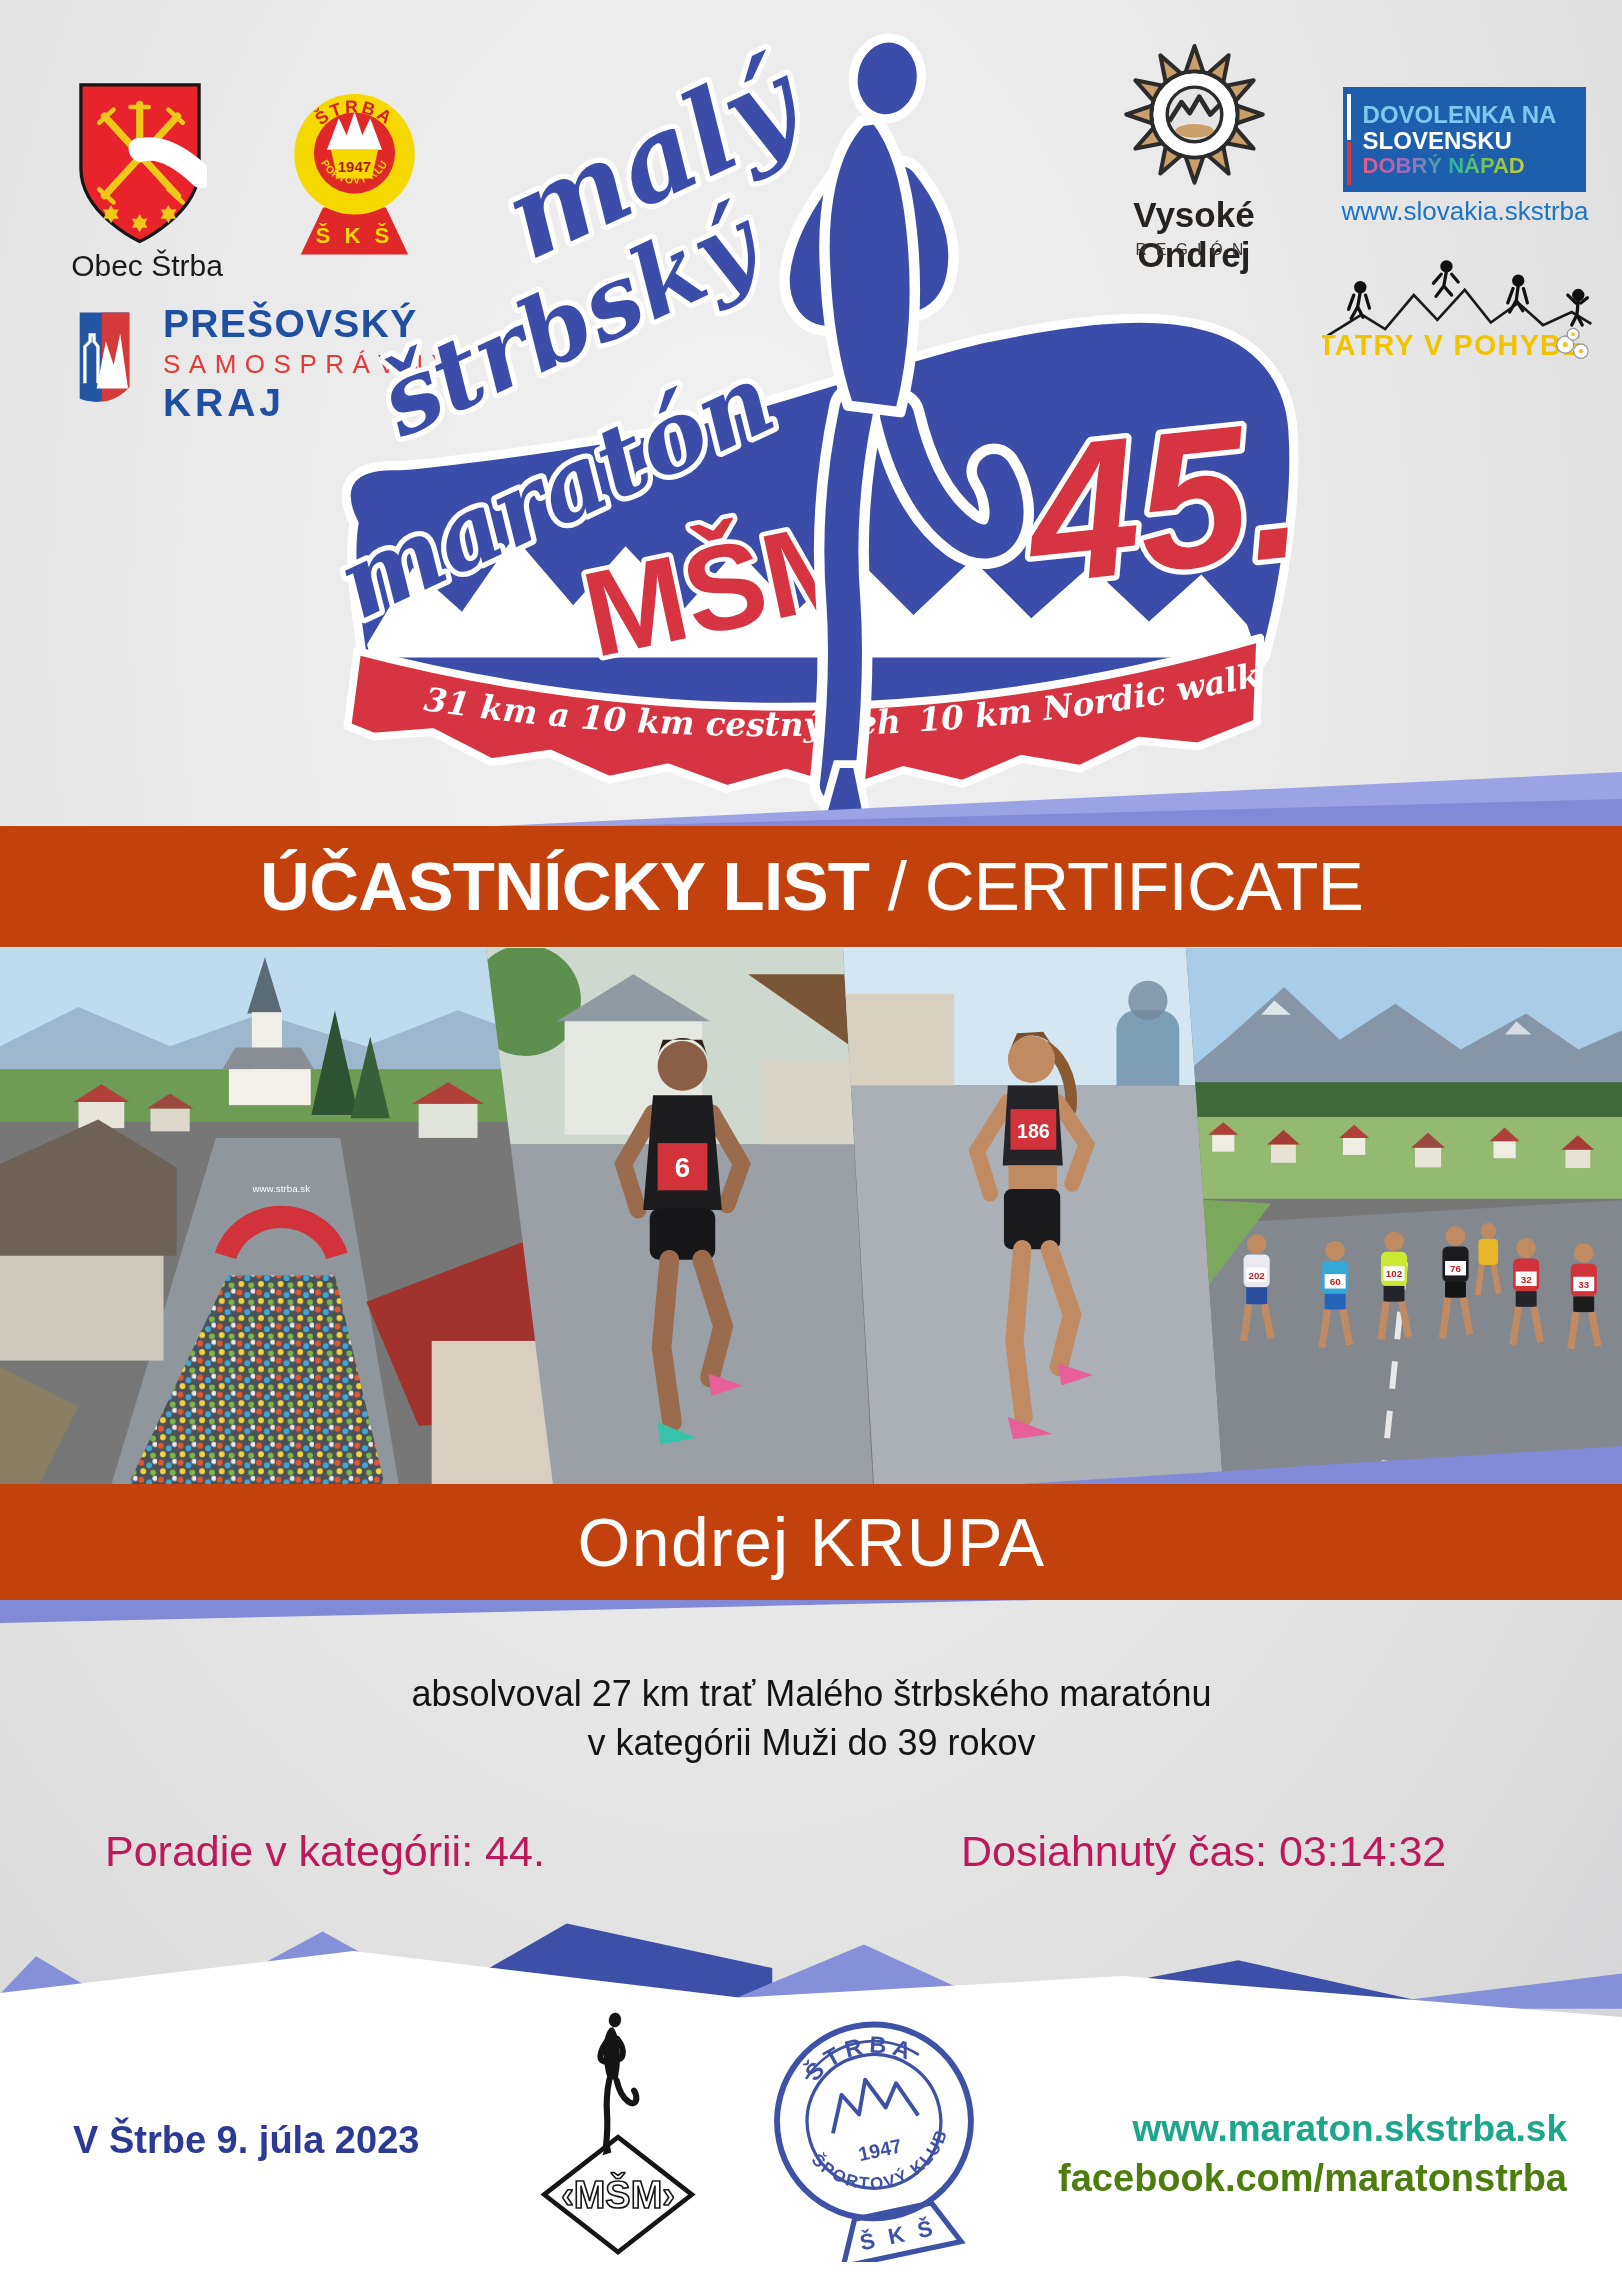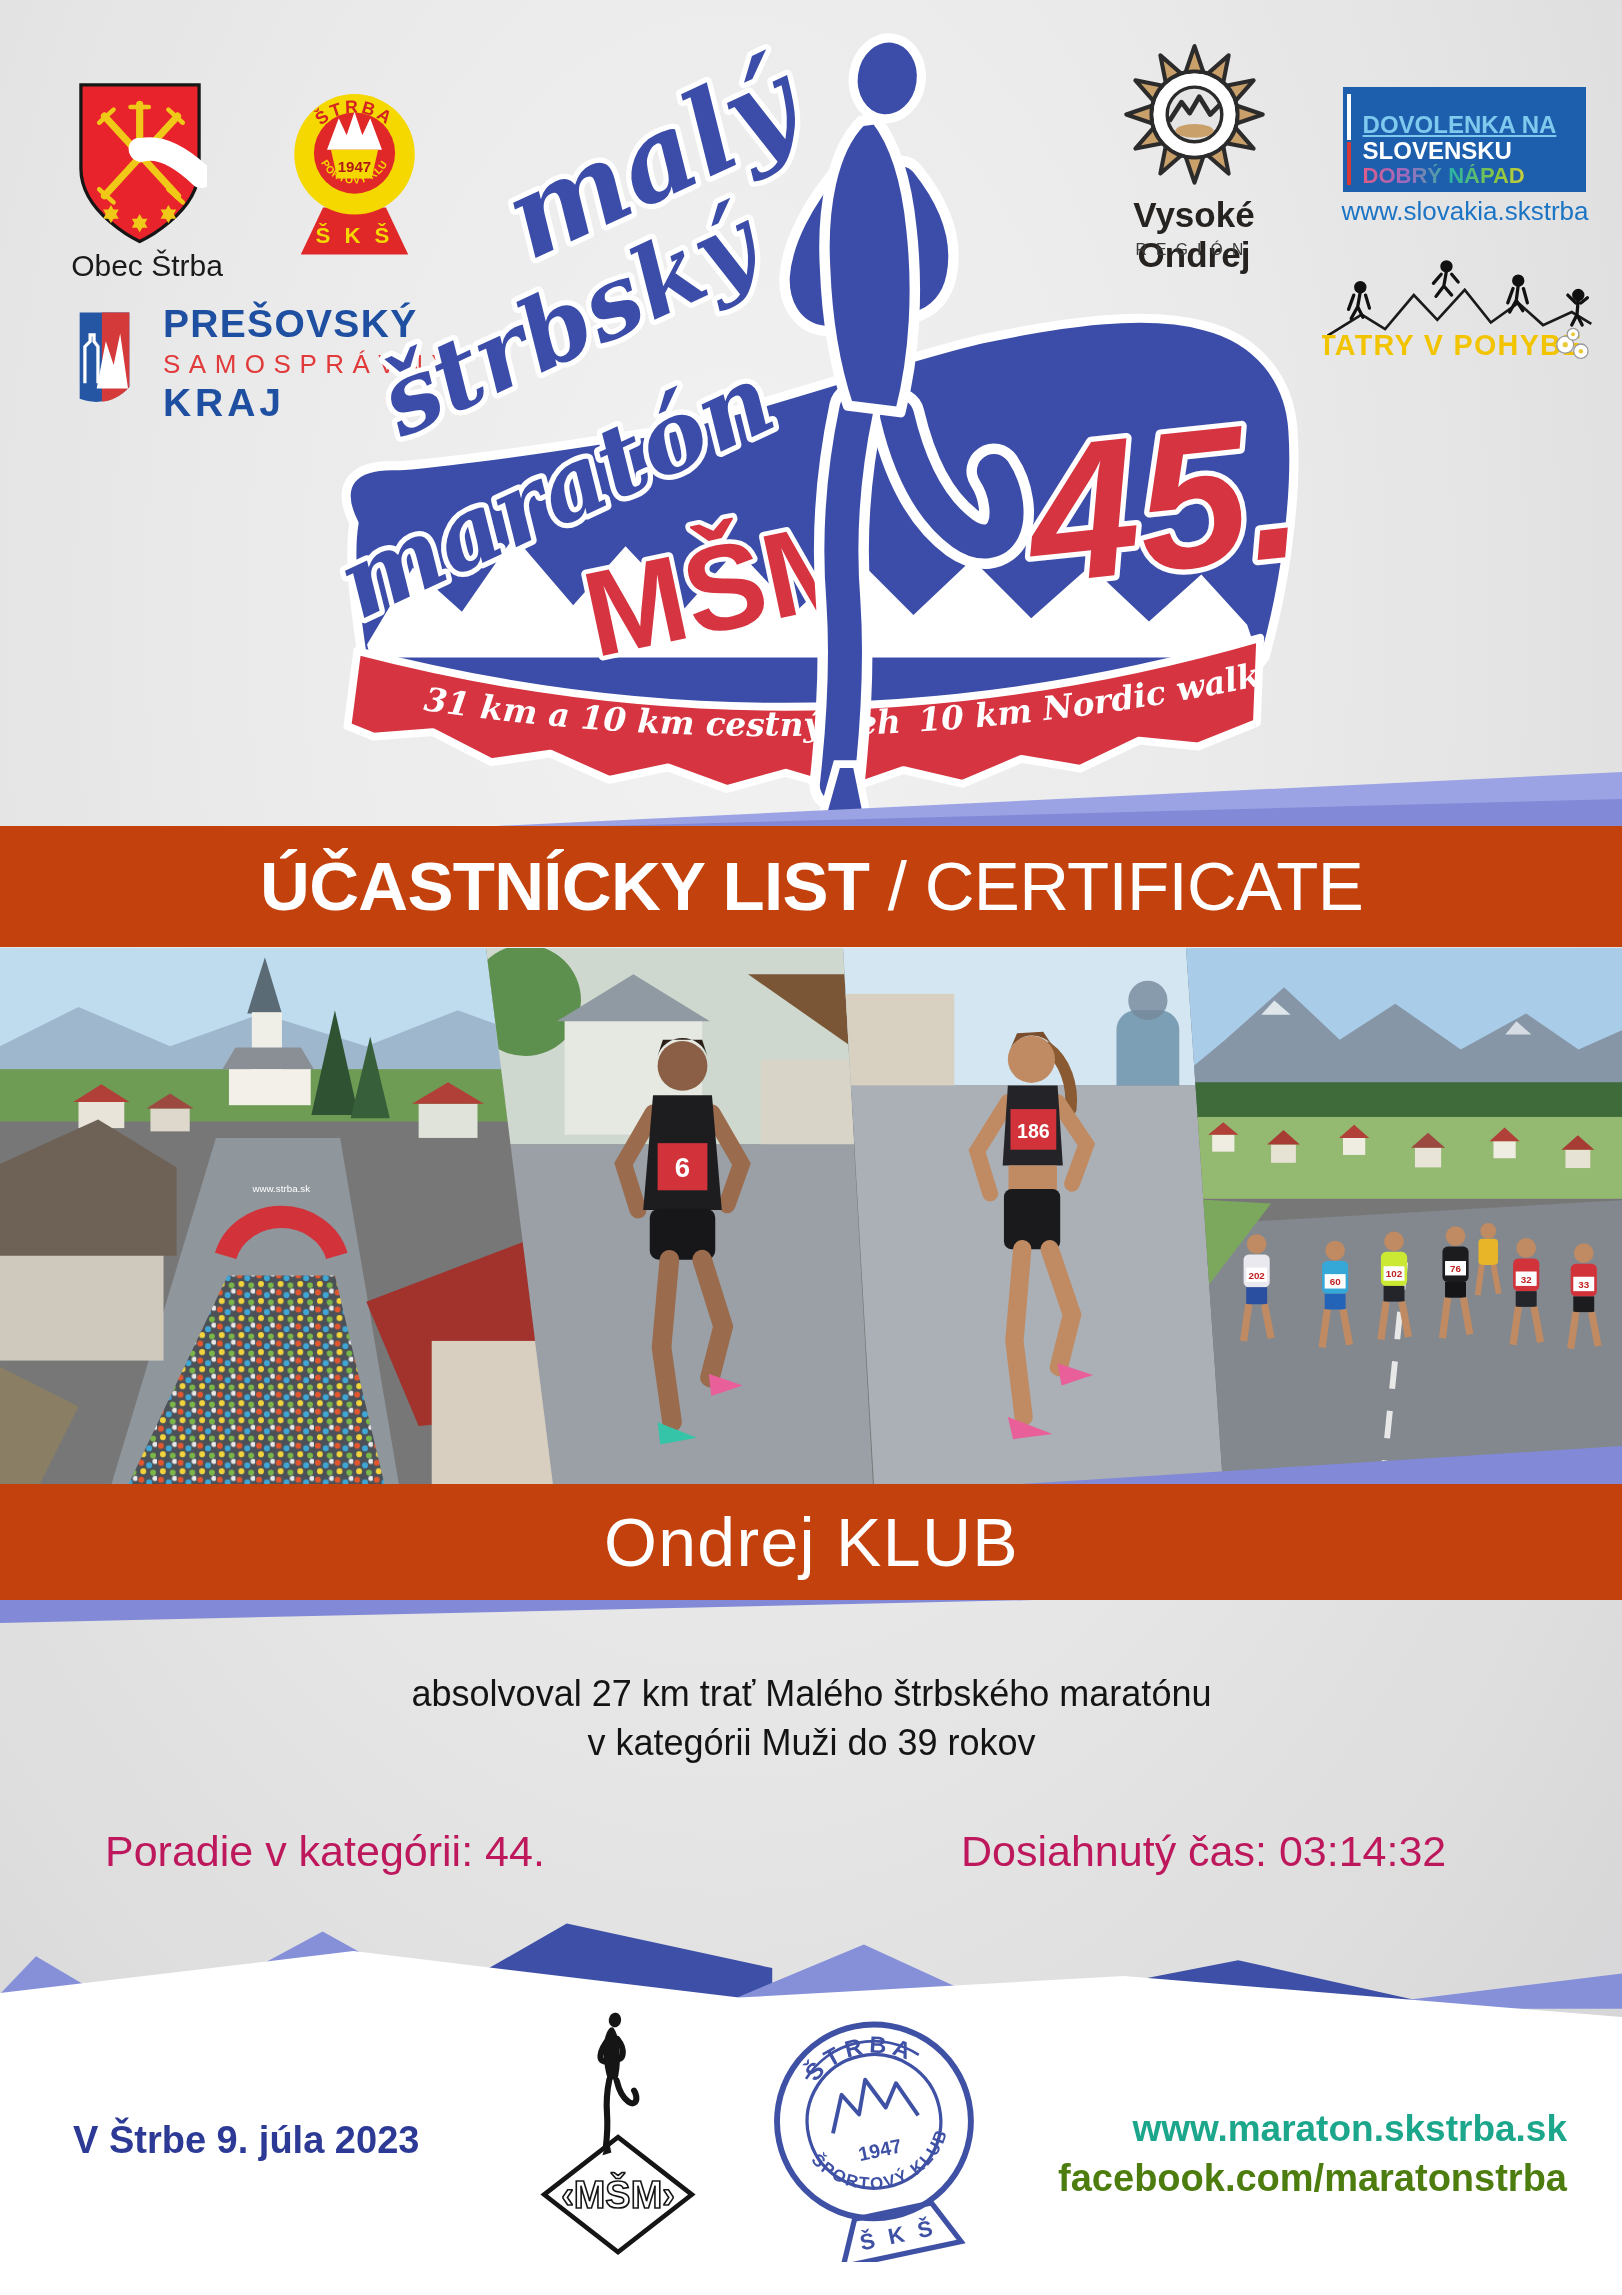--- a/index.html
+++ b/index.html
@@ -32,21 +32,21 @@
   .presov .p2{font-size:26px;color:#e03a3a;letter-spacing:8.5px;margin-top:2.6px;}
   .presov .p3{font-size:39px;font-weight:700;color:#1f4fa0;letter-spacing:3.9px;margin-top:1.3px;}
   .vt-name{position:absolute;left:1076px;top:195px;width:236px;text-align:center;
       font-size:35px;color:#262220;font-weight:700;font-family:"Liberation Sans",sans-serif;}
   .vt-region{position:absolute;left:1076px;top:241px;width:236px;text-align:center;
       font-size:15.7px;color:#3a3a3a;letter-spacing:9.2px;}
   .dov{position:absolute;left:1343px;top:87px;width:243px;height:105px;background:#1d5fad;}
   .dov .stripe-w{position:absolute;left:3.9px;top:6.5px;width:4.6px;height:46px;background:#fff;}
   .dov .stripe-r{position:absolute;left:3.9px;top:55px;width:4.6px;height:43px;background:#d43a3a;}
   .dov .dl{margin-left:19.6px;line-height:1.08;font-weight:700;}
-  .dov .d1{padding-top:25px;font-size:24px;color:#7ec9ee;text-decoration:underline;}
+  .dov .d1{padding-top:15px;font-size:24px;color:#7ec9ee;}
   .dov .d2{font-size:24px;color:#ffffff;}
   .dov .d3{font-size:22px;background:linear-gradient(90deg,#e05c8a,#9a6bc0,#2bb5a0,#8bc53f,#f0d43a,#b08ad0);
       -webkit-background-clip:text;background-clip:text;color:#8bc53f;-webkit-text-fill-color:transparent;}
   .dov-url{position:absolute;left:1330px;top:196px;width:270px;text-align:center;
       font-size:26px;color:#1b74c4;}
   
   .res-line{position:absolute;left:0;width:1623px;text-align:center;color:#141414;font-size:36px;}
   .rl1{top:1673px;}
   .rl2{top:1722px;}
   .stat{position:absolute;top:1827px;font-size:43px;color:#be185d;white-space:nowrap;}
@@ -415,21 +415,21 @@
           <circle cx="462" cy="432" r="12" fill="#c08a62"></circle>
             <rect x="447" y="444" width="30" height="40" rx="6" fill="#e8b428"></rect>
           <path d="M452,484 L446,530 M470,484 L478,528" stroke="#c08a62" stroke-width="9"></path>
         </g>
       </g>
     </svg>
   </div>
 
   <div class="wedge w3"></div>
   <div class="banner banner2">
-    <span>Ondrej KLUB</span>
+    <span>Ondrej KRUPA</span>
   </div>
   <div class="wedge w4"></div>
 
   <div class="res-line rl1">absolvoval 27 km trať Malého štrbského maratónu</div>
   <div class="res-line rl2">v kategórii Muži do 39 rokov</div>
   <div class="stat stat-l">
     <span>Poradie v kategórii:</span>
     <span>44.</span>
   </div>
   <div class="stat stat-r">

